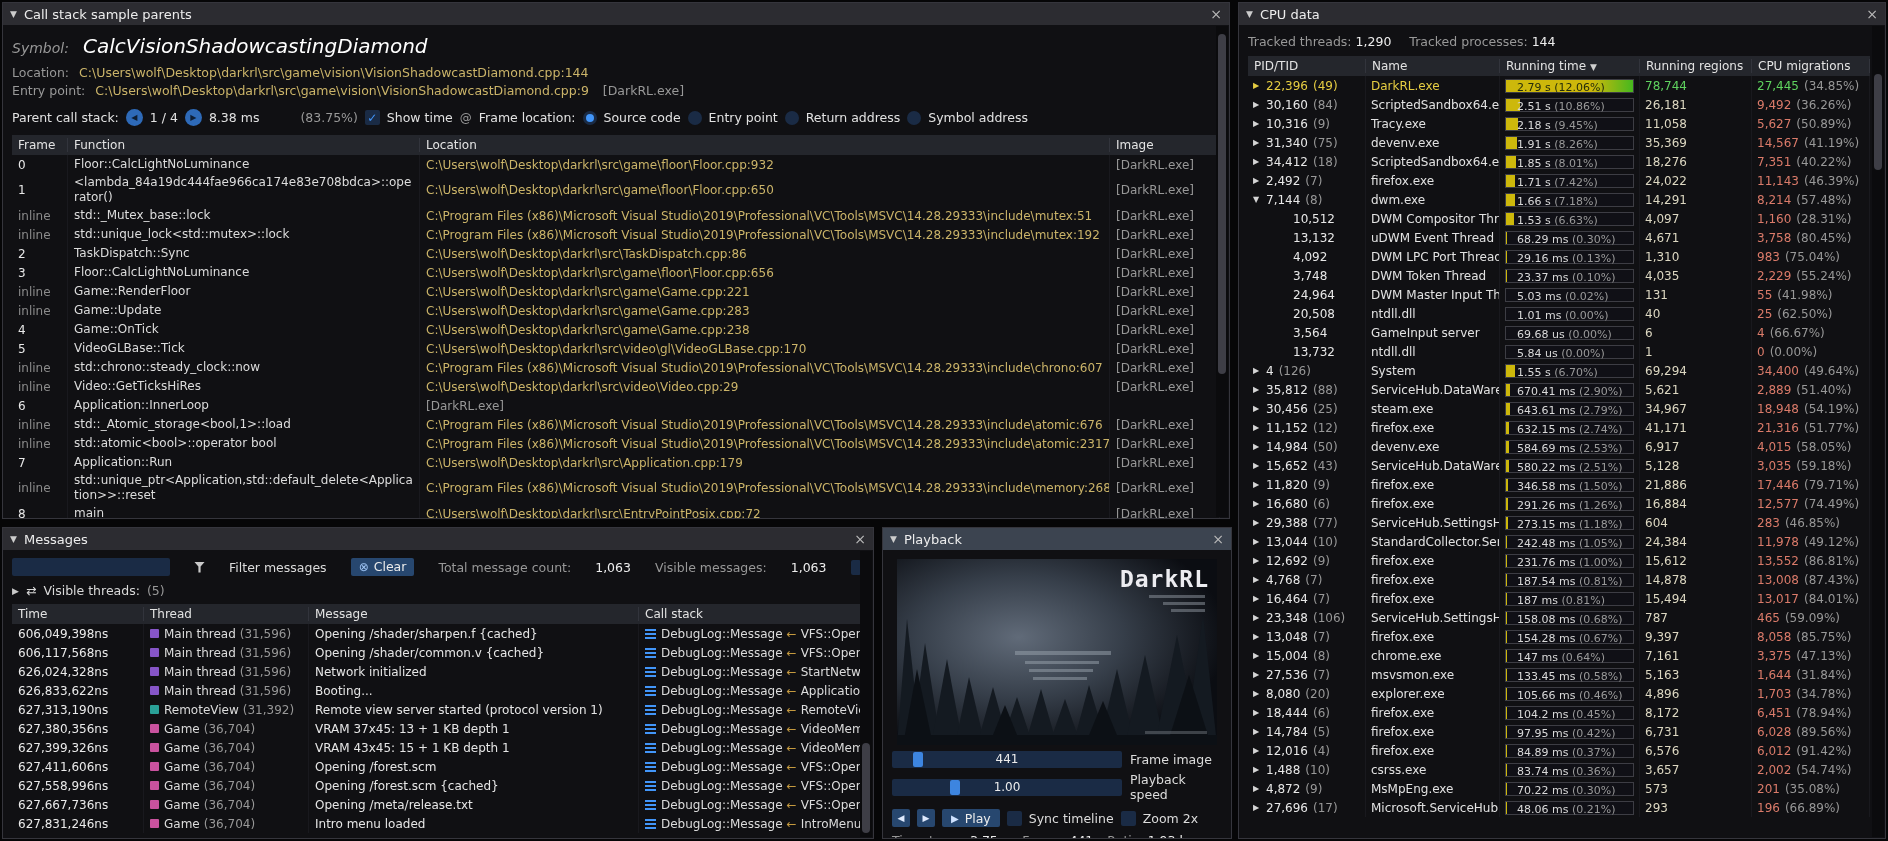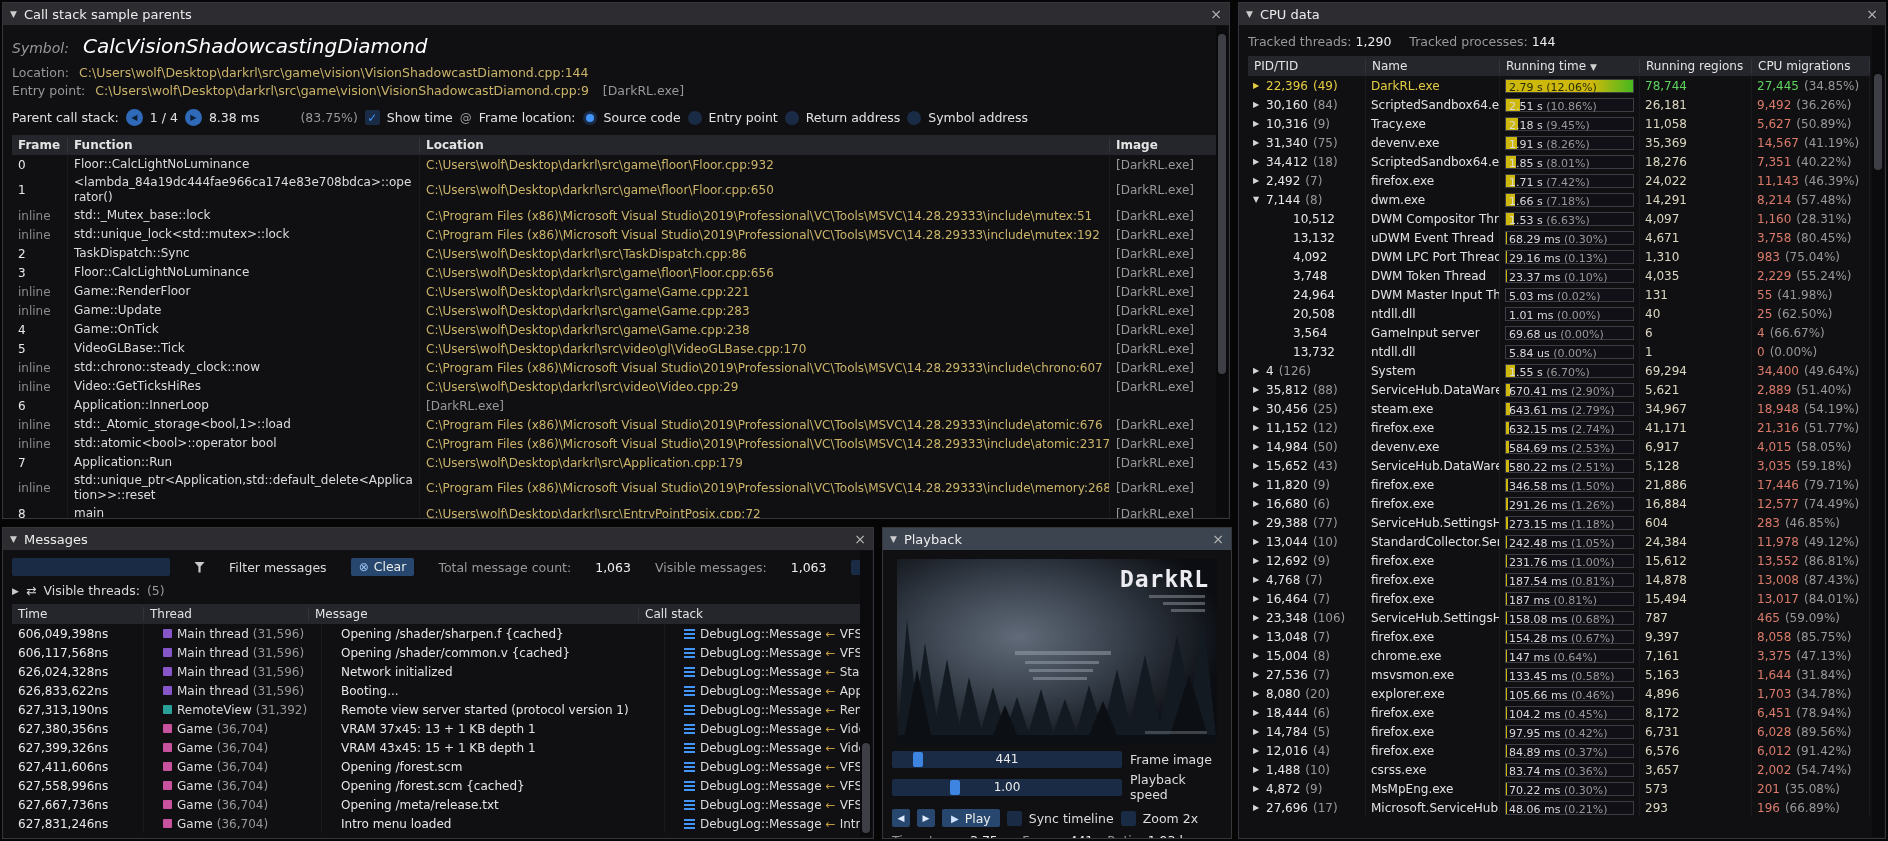--- a/index.html
+++ b/index.html
@@ -30,21 +30,21 @@
   .tpct,.dimtxt{color:#989898;margin-left:34px;}
   .checkbox{width:15px;height:15px;background:#1a2b45;border-radius:2px;display:inline-flex;align-items:center;justify-content:center;}
   .checkbox .tick{color:var(--accent);font-size:12px;font-weight:bold;line-height:1;visibility:hidden;}
   .checkbox.checked .tick{visibility:visible;}
   .radio{width:14px;height:14px;border-radius:50%;background:#1a2b45;display:inline-block;position:relative;flex:none;}
   .radio.sel::after{content:'';position:absolute;left:3px;top:3px;right:3px;bottom:3px;border-radius:50%;background:var(--accent);}
   .at-icon{color:#989898;font-size:12px;}
 
   .tbl-head{display:grid;background:#24262c;color:#e3e3e3;font-size:12px;align-items:center;height:20px;}
   .tbl-head .hcell{padding:0 6px;border-right:1px solid rgba(140,140,160,0.14);overflow:hidden;white-space:nowrap;}
-  .cs-grid{grid-template-columns:56px 352px 690px 1fr;font-weight:bold;}
+  .cs-grid{grid-template-columns:56px 352px 690px 1fr;}
   .cs-row{display:grid;grid-template-columns:56px 352px 690px 1fr;min-height:19px;align-items:center;font-size:12px;}
   .cs-row .cell{padding:1px 6px;border-right:1px solid rgba(140,140,160,0.08);overflow:hidden;white-space:nowrap;align-self:stretch;display:flex;align-items:center;}
   .cs-row .fncell{white-space:normal;word-break:break-all;line-height:1.25;}
   .cs-row .framecell{color:#e8e8e8;}
   .cs-row.inline .framecell{color:#8b8b8b;}
   .cs-row .loccell{color:var(--gold);}
   .cs-row .imgcell{color:#989898;}
 
   .vscroll{position:absolute;top:23px;bottom:1px;right:1px;width:12px;background:#0b0b0d;}
   .vscroll .thumb{position:absolute;left:2px;right:2px;background:#3e3e46;border-radius:5px;}
@@ -53,21 +53,21 @@
   .msg-toolbar{display:flex;align-items:center;gap:24px;font-size:12.5px;margin-top:2px;white-space:nowrap;overflow:hidden;}
   .filter-input{width:198px;height:18px;background:#1a2b45;border:none;border-radius:2px;color:#e8e8e8;font-size:12px;padding:0 4px;outline:none;font-family:inherit;}
   .funnel{width:11px;height:11px;background:#c9c9c9;clip-path:polygon(0 0,100% 0,60% 45%,60% 100%,40% 100%,40% 45%);flex:none;}
   .btn{background:#27476f;border-radius:2px;color:#ebebeb;font-size:12.5px;padding:1px 8px 2px 8px;display:inline-flex;align-items:center;gap:5px;}
   .btn .bicon{color:#9fc5f5;font-size:12px;}
   .lblv{color:#989898;}
   .valv{color:#ededed;}
   .threads-row{display:flex;align-items:center;gap:7px;font-size:12.5px;margin:7px 0 6px 0;color:#d9d9d9;}
   .threads-row .tri{font-size:9px;color:#c9c9c9;}
   .msg-grid{grid-template-columns:132px 165px 330px 1fr;}
-  .msg-row{display:grid;grid-template-columns:132px 165px 330px 1fr;height:19px;align-items:center;font-size:12px;gap:13px;}
+  .msg-row{display:grid;grid-template-columns:132px 165px 330px 1fr;height:19px;align-items:center;font-size:12px;}
   .msg-row .cell{padding:0 6px;border-right:1px solid rgba(140,140,160,0.08);overflow:hidden;white-space:nowrap;height:100%;display:flex;align-items:center;}
   .msg-row .time{color:#eaeaea;}
   .chip{width:9px;height:9px;border-radius:1px;margin-right:5px;flex:none;background:#888;}
   .c-purple .chip{background:#8655c8;} .c-teal .chip{background:#2aa198;} .c-pink .chip{background:#c9529e;}
   .ttid{color:#989898;margin-left:4px;}
   .msgtext{white-space:pre;color:#e6e6e6;}
   .cs-icon{display:inline-block;width:11px;height:10px;flex:none;margin-right:5px;
     background:linear-gradient(#4296fa 0 2px,transparent 2px 4px,#4296fa 4px 6px,transparent 6px 8px,#4296fa 8px 10px);}
   .cs-arrow{color:#c59a3f;margin:0 4px;}
   .cscell span{white-space:nowrap;}
@@ -90,21 +90,21 @@
   .cpu-grid{grid-template-columns:118px 134px 140px 112px 1fr;}
   .cpu-row{display:grid;grid-template-columns:118px 134px 140px 112px 1fr;height:19px;align-items:center;font-size:12px;}
   .cpu-row .cell{padding:0 5px;border-right:1px solid rgba(140,140,160,0.08);overflow:hidden;white-space:nowrap;height:100%;display:flex;align-items:center;}
   .cpu-row .arrow{width:13px;font-size:8px;color:#d5d5d5;flex:none;}
   .cpu-row .pid{color:#e8e8e8;} .cpu-row .cnt{color:#989898;margin-left:5px;}
   .cpu-row .name{color:#e2e2e2;}
   .cpu-row.child .pidcell{padding-left:32px;}
   .rt-frame{position:relative;width:100%;height:14px;border:1px solid #3d3d44;background:#101016;box-sizing:border-box;}
   .rt-fill{position:absolute;left:0;top:0;bottom:0;background:var(--bar);}
   .app .rt-fill{background:linear-gradient(90deg,var(--bar) 0 68%,#46b81e 100%);}
-  .rt-text{position:relative;z-index:1;font-size:11px;padding-left:3px;color:#dadada;line-height:12px;}
+  .rt-text{position:relative;z-index:1;font-size:11px;padding-left:11px;color:#dadada;line-height:12px;}
   .rt-text .tp{color:#9a9a9a;}
   .app .rt-text,.app .rt-text .tp{color:#252d0b;}
   .cpu-row .regions{color:#ddd8c2;}
   .mig{color:var(--red);} .migpct{color:#989898;margin-left:5px;}
   .app .pid,.app .cnt,.app .arrow,.app .name{color:var(--yellow);}
   .app .regions,.app .mig{color:var(--green);}
 </style>
 </head>
 <body>
 

